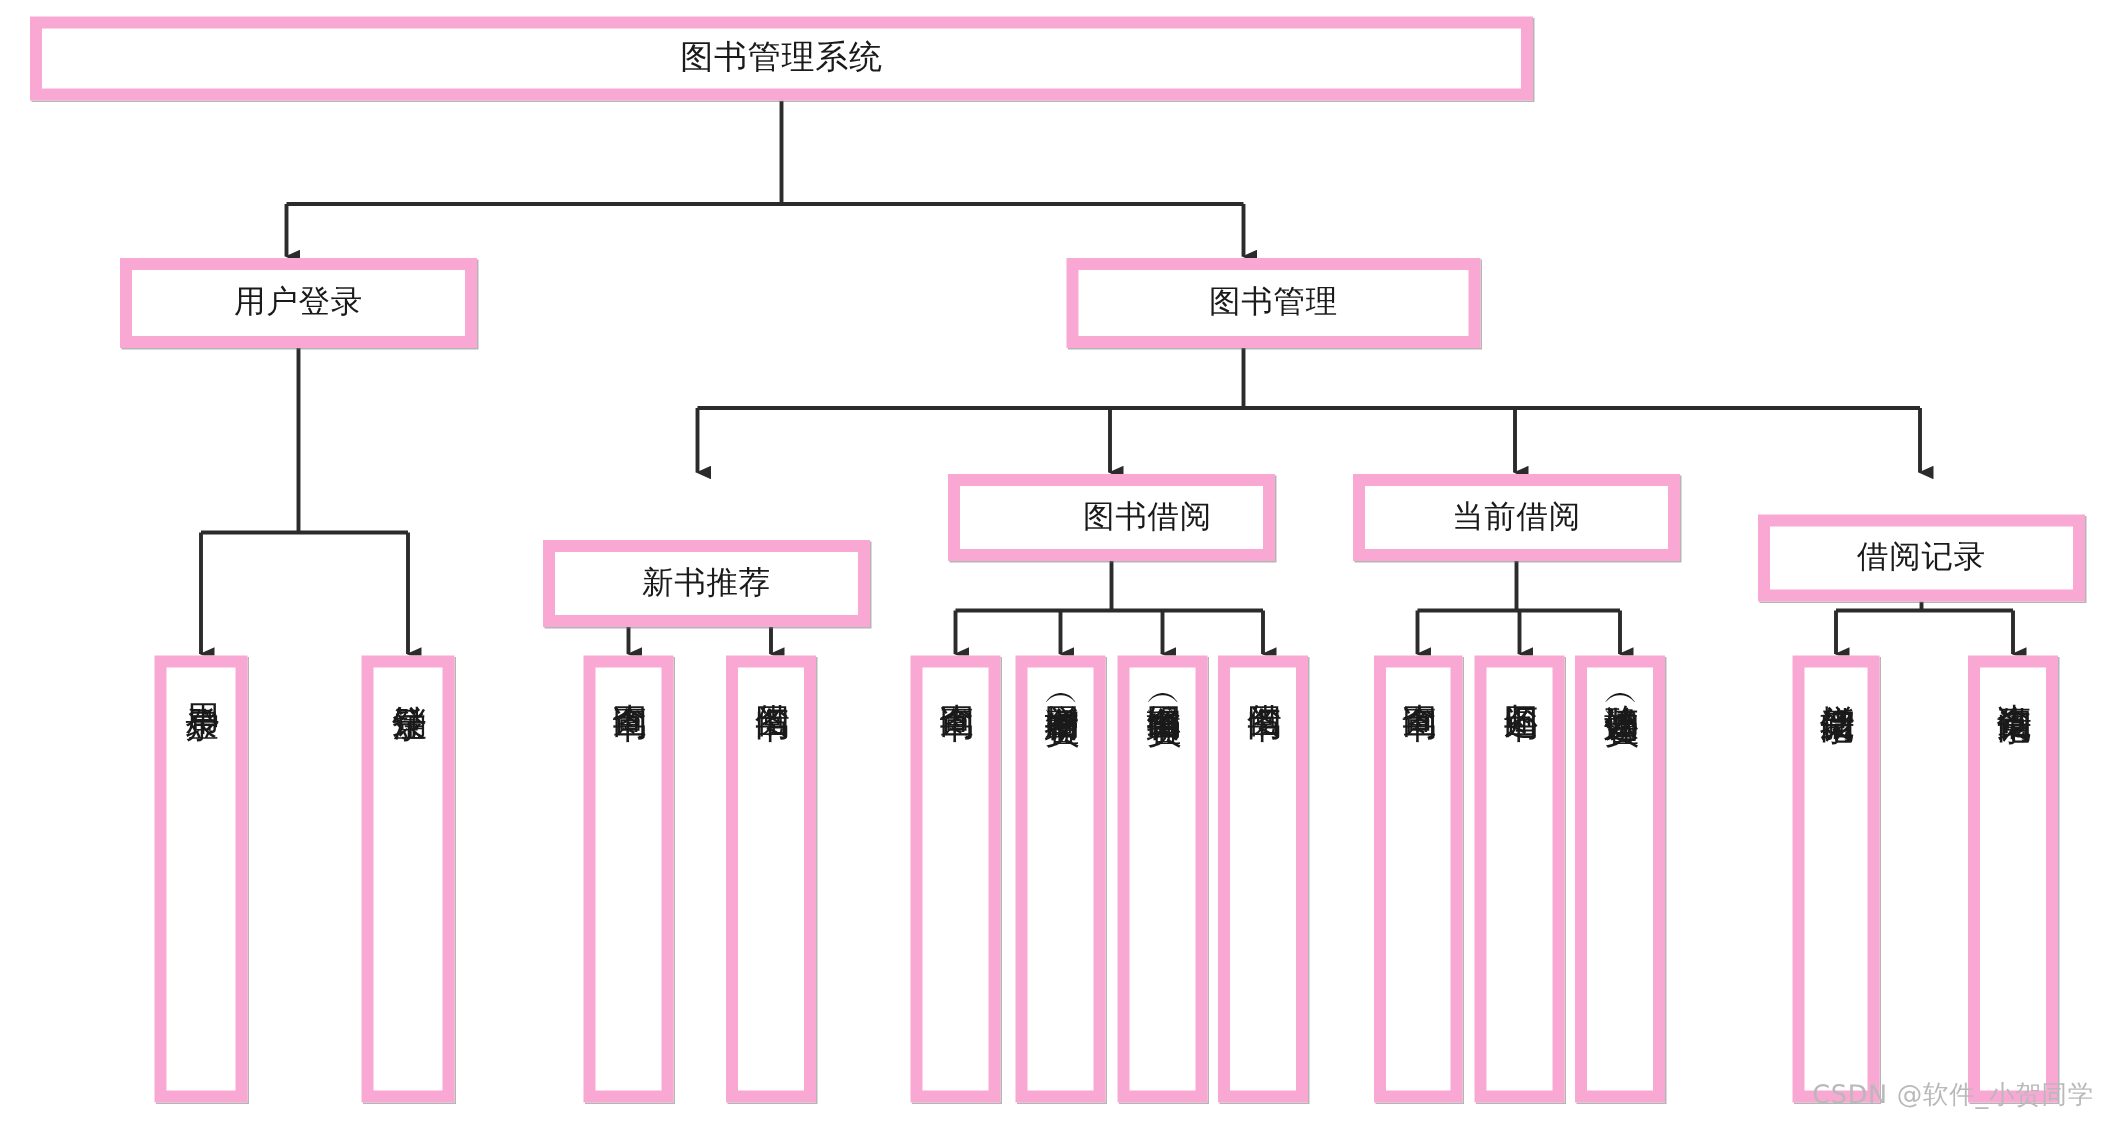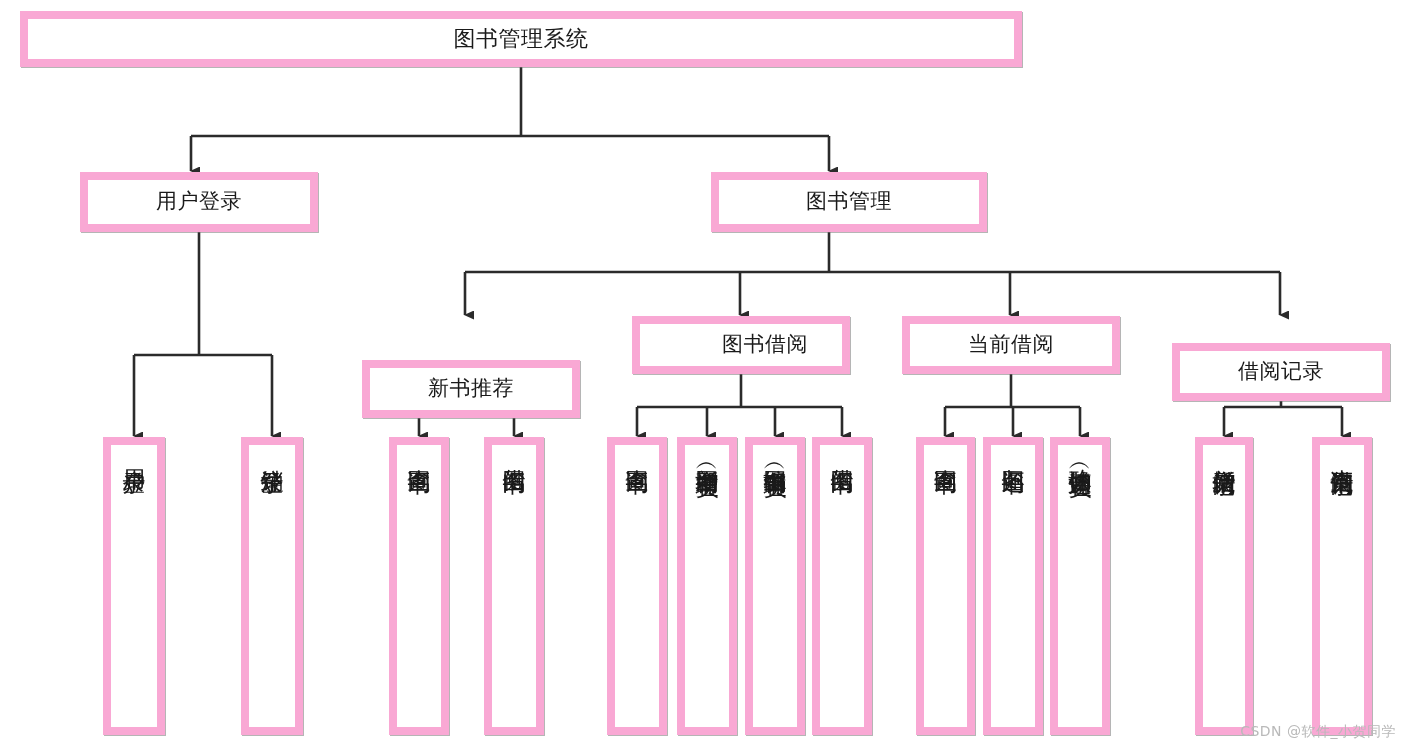--- a/index.html
+++ b/index.html
@@ -61,21 +61,21 @@
     text-orientation: upright;
     font-size: 23px;
     line-height: 1.0;
     letter-spacing: 1px;
     white-space: nowrap;
   }
   #watermark {
     position: absolute;
     right: 9px;
     bottom: 6px;
-    font-size: 14px;
+    font-size: 17px;
     color: #b9b9b9;
     letter-spacing: 0.5px;
     white-space: nowrap;
     pointer-events: none;
   }
 </style>
 </head>
 <body>
 
 <div id="diagram-root">

